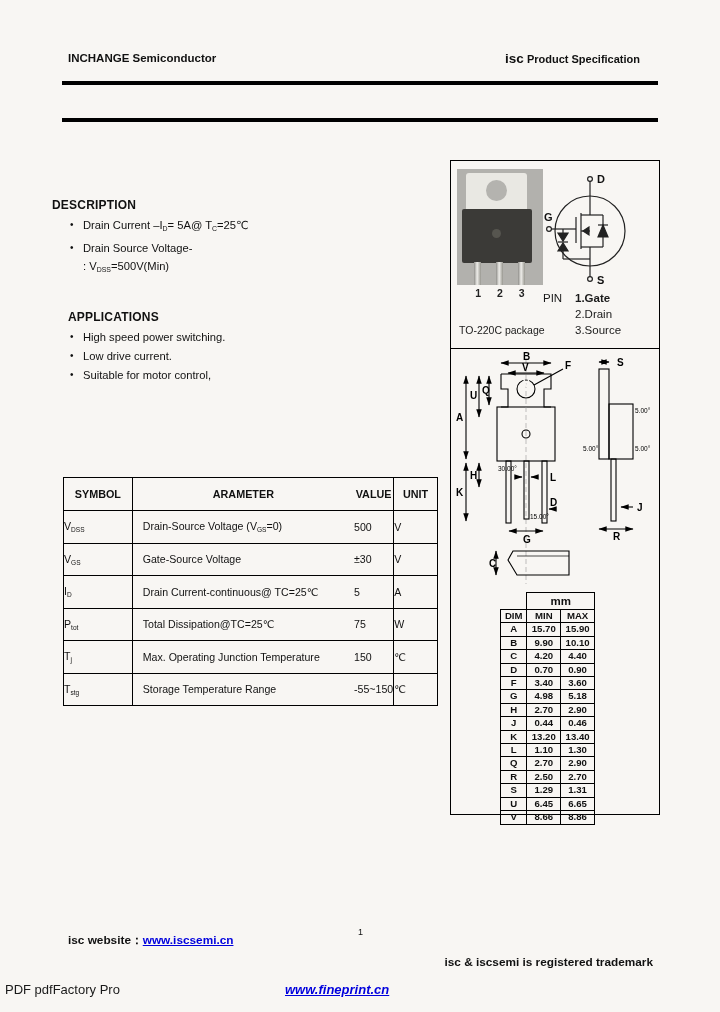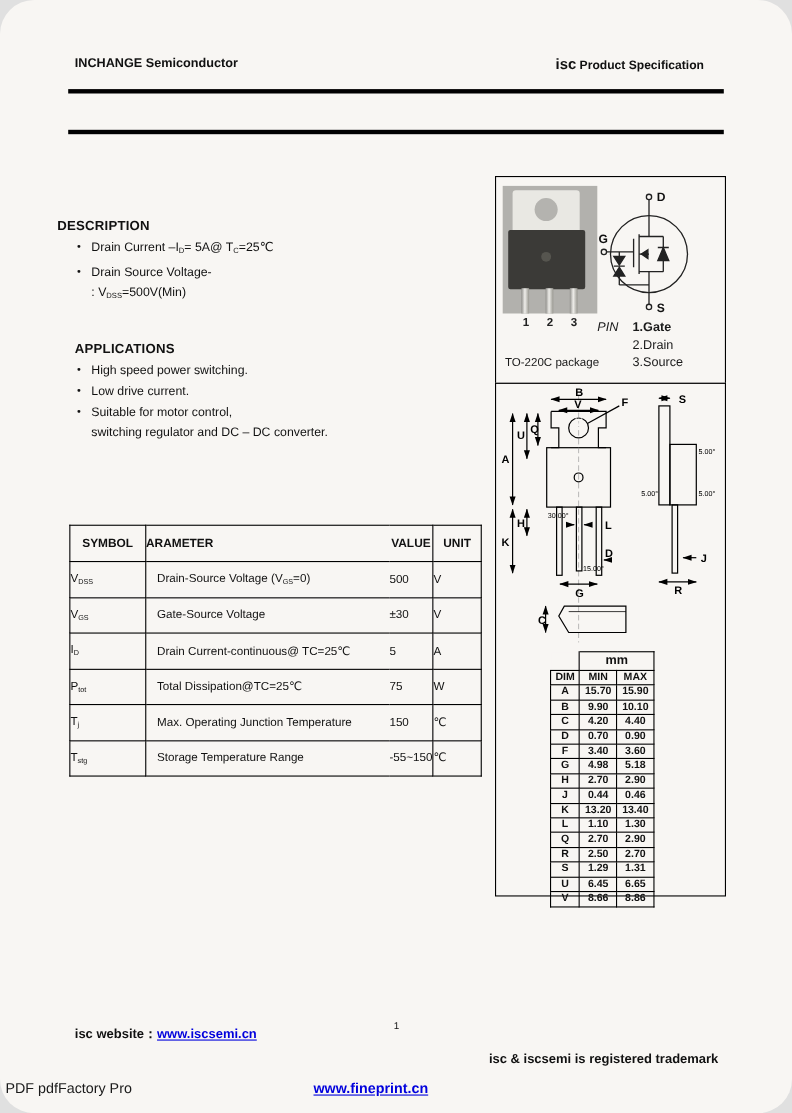--- a/index.html
+++ b/index.html
@@ -1,17 +1,17 @@
 <!DOCTYPE html>
 <html><head>
 <meta charset="utf-8">
 <style>
   html,body{margin:0;padding:0;}
   body{background:#e0e0e0;font-family:"Liberation Sans","DejaVu Sans",sans-serif;}
-  .page{position:relative;width:720px;height:1012px;background:#f8f6f3;margin:0 auto;overflow:hidden;color:#111;border-radius:31px;}
+  .page{position:relative;width:720px;height:1012px;background:#f8f6f3;margin:0 auto;overflow:hidden;color:#111;}
   .abs{position:absolute;}
   sub{font-size:0.62em;vertical-align:-0.25em;letter-spacing:0;}
   
   .hdr-left{left:68px;top:52px;font-size:11.5px;font-weight:bold;}
   .hdr-right{right:80px;top:51px;font-size:11px;font-weight:bold;}
   .hdr-right .brand{font-size:13.5px;}
   .rule{left:62px;width:596px;height:4px;background:#000;}
   .rule1{top:81px;}
   .rule2{top:118px;}
   .title-row{left:68px;top:89px;width:584px;display:flex;justify-content:space-between;}
@@ -23,21 +23,21 @@
   .bullet{width:13px;text-align:left;font-size:10px;line-height:18.8px;}
   
   table{border-collapse:collapse;}
   .ratings{left:63px;top:477px;width:375px;font-size:10.6px;}
   .ratings th,.ratings td{border:1.4px solid #000;padding:0;vertical-align:middle;}
   .ratings th{height:32px;font-size:10.8px;}
   .ratings td{height:31.5px;}
   .ratings .no-r{border-right:none;}
   .ratings .no-l{border-left:none;}
   .ratings td.param{text-align:left;padding-left:10px;}
-  .ratings th.param{text-align:left;}
+  .ratings th.param{text-align:center;}
   
   .box{border:1.4px solid #000;background:#f8f6f3;}
   .box1{left:450px;top:160px;width:208px;height:187px;}
   .box2{left:450px;top:348px;width:208px;height:465px;}
   
   .photo{left:6px;top:8px;width:86px;height:116px;background:#b2b1ad;}
   .pk-tab{position:absolute;left:9px;top:4px;width:61px;height:44px;background:#e9e8e3;border-radius:3px 3px 0 0;}
   .pk-hole{position:absolute;left:20px;top:7px;width:21px;height:21px;border-radius:50%;background:#b4b3af;}
   .pk-body{position:absolute;left:5px;top:40px;width:70px;height:54px;background:#3b3a37;border-radius:2px;}
   .pk-dot{position:absolute;left:30px;top:20px;width:9px;height:9px;border-radius:50%;background:#56554f;}
@@ -50,21 +50,21 @@
   .dims th,.dims td{border:1px solid #000;padding:0;text-align:center;height:12.4px;line-height:12.4px;}
   .dims .mmh{font-size:11.5px;height:16px;line-height:16px;}
   .dims .nob{border-left:none;border-top:none;background:#f8f6f3;}
   
   .foot{top:933px;font-size:11.8px;font-weight:bold;}
   .foot-left{left:68px;}
   .page-num{left:358px;top:927px;font-size:9px;}
   .foot-right{right:67px;top:955px;font-size:11.8px;font-weight:bold;}
   a.link{color:#0000dd;text-decoration:underline;font-weight:bold;cursor:pointer;}
   .printbar-left{left:5px;top:982px;font-size:13px;color:#1a1a1a;}
-  .printbar-link{left:285px;top:982px;font-size:13px;}
+  .printbar-link{left:285px;top:982px;font-size:13px;font-style:italic;}
   svg text{font-family:"Liberation Sans","DejaVu Sans",sans-serif;}
 </style>
 </head>
 <body>
 
 <div class="page">
 
   <div class="abs hdr-left">INCHANGE Semiconductor</div>
   <div class="abs hdr-right"><span class="brand">isc</span><span> Product Specification</span></div>
   <div class="abs rule rule1"></div>
@@ -93,24 +93,20 @@
         <span class="bullet">•</span>
         <span>High speed power switching.</span>
       </div>
       <div class="bullet-line">
         <span class="bullet">•</span>
         <span>Low drive current.</span>
       </div>
       <div class="bullet-line">
         <span class="bullet">•</span>
         <span>Suitable for motor control,</span>
-      </div>
-      <div class="bullet-line">
-        <span class="bullet"></span>
-        <span>switching regulator and DC – DC converter.</span>
       </div>
     </div>
 
   <table class="abs ratings">
     <colgroup>
         <col style="width:69px">
         <col style="width:223px">
         <col style="width:39px">
         <col style="width:44px">
       </colgroup>
@@ -201,21 +197,21 @@
         <path d="M15,84 L25,84 L20,76 Z" fill="#222"></path>
         <line x1="15" y1="75" x2="25" y2="75"></line>
         <line x1="20" y1="84" x2="20" y2="92"></line>
         <line x1="20" y1="92" x2="47" y2="92"></line>
       </g>
       <text x="54" y="16" font-size="11" font-weight="bold" fill="#111">D</text>
       <text x="1" y="54" font-size="11" font-weight="bold" fill="#111">G</text>
       <text x="54" y="117" font-size="11" font-weight="bold" fill="#111">S</text>
     </svg>
 
-    <div class="abs pin-block" style="left:92px;top:131px;font-style:italic;">PIN</div>
+    <div class="abs pin-block" style="left:92px;top:131px;">PIN</div>
     <div class="abs pin-block" style="left:124px;top:131px;font-weight:bold;">1.Gate</div>
     <div class="abs pin-block" style="left:124px;top:147px;">2.Drain</div>
     <div class="abs pin-block" style="left:124px;top:163px;">3.Source</div>
     <div class="abs pkg-name">TO-220C package</div>
   </div>
 
   <div class="abs box box2">
     <svg class="abs" style="left:0;top:0;" width="208" height="242" viewBox="0 0 208 242">
       <defs>
         <marker id="ae" markerWidth="8" markerHeight="8" refX="7" refY="3" orient="auto">

